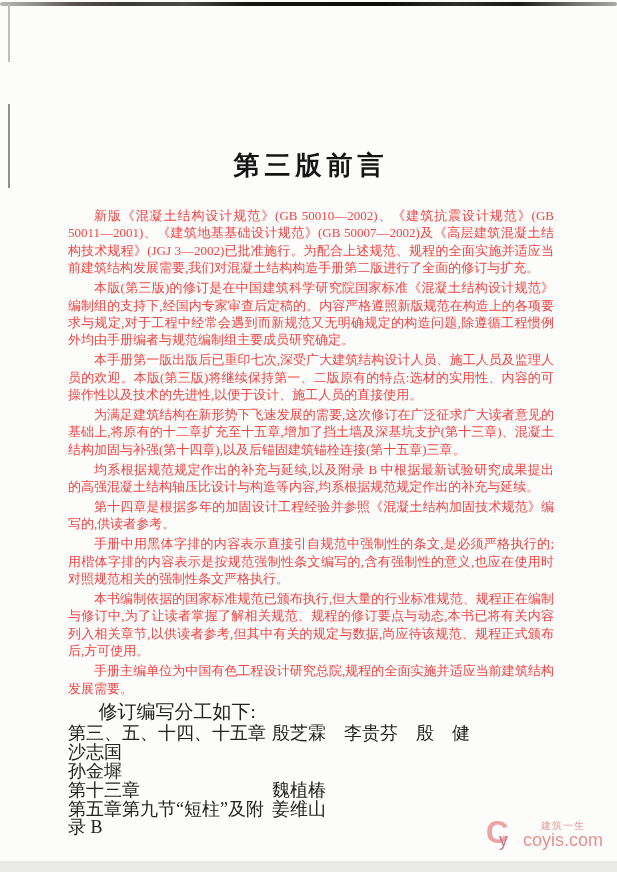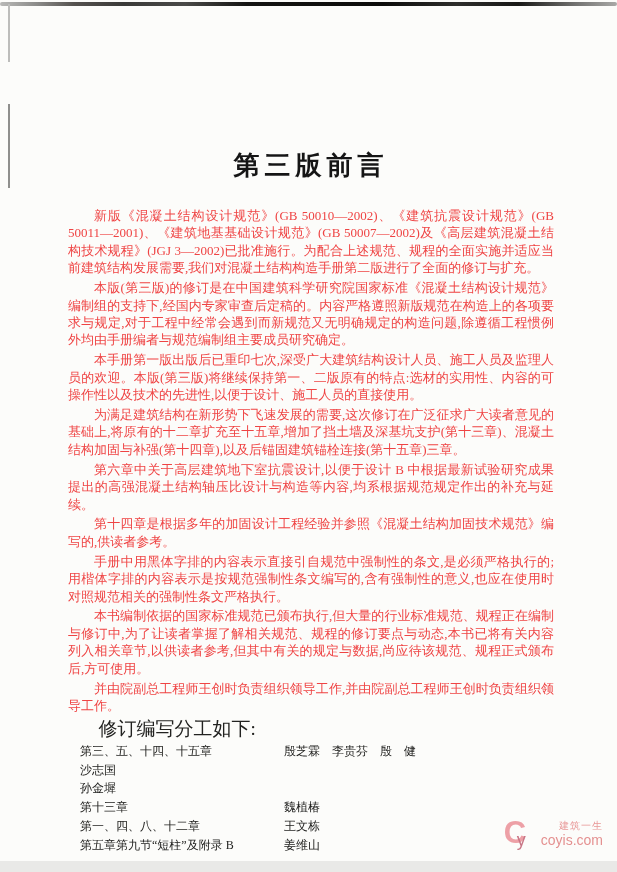--- a/index.html
+++ b/index.html
@@ -43,22 +43,21 @@
     font-size:13px;line-height:17.4px;
     text-align:justify;text-indent:2em;
     color:#ef4444;
   }
   .assign-heading{
     margin:6px 0 4px 0;
     font-size:19px;line-height:17.4px;
     text-indent:1.6em;color:#222220;
   }
   .assign-table{
-    margin-left:12px;
-    font-size:12px;line-height:18.8px;color:#222220;
+    font-size:18px;line-height:18.8px;color:#222220;
   }
   .assign-row{display:flex;}
   .assign-chapters{width:204px;flex:0 0 204px;}
   .assign-names{flex:1;}
   
   .watermark{
     position:absolute;right:14px;bottom:10px;
     display:flex;align-items:center;
     opacity:0.85;
   }
@@ -69,72 +68,68 @@
   .wm-c{
     position:absolute;left:0;top:0;
     font-family:"Liberation Sans","DejaVu Sans",sans-serif;
     font-size:31px;line-height:31px;font-weight:700;color:#eb9198;
   }
   .wm-y{
     position:absolute;left:13px;top:14px;
     font-family:"Liberation Sans","DejaVu Sans",sans-serif;
     font-size:18px;line-height:18px;font-weight:400;color:#c05f72;
   }
-  .wm-text{display:flex;flex-direction:column;align-items:flex-end;}
+  .wm-text{display:flex;flex-direction:column;align-items:center;}
   .wm-brand{
     font-size:10px;line-height:12px;color:#e58787;
     letter-spacing:1px;
   }
   .wm-domain{
     font-family:"Liberation Sans","DejaVu Sans",sans-serif;
-    font-size:14px;line-height:16px;color:#e07e7e;
+    font-size:18px;line-height:16px;color:#e07e7e;
   }
 </style>
 </head>
 <body>
 
 <div class="page">
 
   <div class="scan-top-line"></div>
   <div class="scan-left-line-upper"></div>
   <div class="scan-left-line-lower"></div>
 
   <div class="content">
     <h1 class="doc-title">第三版前言</h1>
 
     <p class="para">新版《混凝土结构设计规范》(GB 50010—2002)、《建筑抗震设计规范》(GB 50011—2001)、《建筑地基基础设计规范》(GB 50007—2002)及《高层建筑混凝土结构技术规程》(JGJ 3—2002)已批准施行。为配合上述规范、规程的全面实施并适应当前建筑结构发展需要,我们对混凝土结构构造手册第二版进行了全面的修订与扩充。</p>
     <p class="para">本版(第三版)的修订是在中国建筑科学研究院国家标准《混凝土结构设计规范》编制组的支持下,经国内专家审查后定稿的。内容严格遵照新版规范在构造上的各项要求与规定,对于工程中经常会遇到而新规范又无明确规定的构造问题,除遵循工程惯例外均由手册编者与规范编制组主要成员研究确定。</p>
     <p class="para">本手册第一版出版后已重印七次,深受广大建筑结构设计人员、施工人员及监理人员的欢迎。本版(第三版)将继续保持第一、二版原有的特点:选材的实用性、内容的可操作性以及技术的先进性,以便于设计、施工人员的直接使用。</p>
     <p class="para">为满足建筑结构在新形势下飞速发展的需要,这次修订在广泛征求广大读者意见的基础上,将原有的十二章扩充至十五章,增加了挡土墙及深基坑支护(第十三章)、混凝土结构加固与补强(第十四章),以及后锚固建筑锚栓连接(第十五章)三章。</p>
-    <p class="para">第六章中关于高层建筑地下室抗震设计,以便于设计 B 中根据最新试验研究成果提出的高强混凝土结构轴压比设计与构造等内容,均系根据规范规定作出的补充与延续。</p>
+    <p class="para">均系根据规范规定作出的补充与延续,以及附录 B 中根据最新试验研究成果提出的高强混凝土结构轴压比设计与构造等内容,均系根据规范规定作出的补充与延续。</p>
     <p class="para">第十四章是根据多年的加固设计工程经验并参照《混凝土结构加固技术规范》编写的,供读者参考。</p>
     <p class="para">手册中用黑体字排的内容表示直接引自规范中强制性的条文,是必须严格执行的;用楷体字排的内容表示是按规范强制性条文编写的,含有强制性的意义,也应在使用时对照规范相关的强制性条文严格执行。</p>
     <p class="para">本书编制依据的国家标准规范已颁布执行,但大量的行业标准规范、规程正在编制与修订中,为了让读者掌握了解相关规范、规程的修订要点与动态,本书已将有关内容列入相关章节,以供读者参考,但其中有关的规定与数据,尚应待该规范、规程正式颁布后,方可使用。</p>
-    <p class="para">并由院副总工程师王创时负责组织领导工作,并由院副总工程师王创时负责组织领导工作。</p>
+    <p class="para">手册主编单位为中国有色工程设计研究总院,规程的全面实施并适应当前建筑结构发展需要。</p>
 
     <p class="assign-heading">修订编写分工如下:</p>
 
     <div class="assign-table">
       <div class="assign-row">
         <span class="assign-chapters">第三、五、十四、十五章</span>
         <span class="assign-names">殷芝霖　李贵芬　殷　健</span>
       </div>
       <div class="assign-row">
         <span class="assign-names">沙志国</span>
       </div>
       <div class="assign-row">
         <span class="assign-names">孙金墀</span>
       </div>
       <div class="assign-row">
         <span class="assign-chapters">第十三章</span>
         <span class="assign-names">魏植椿</span>
-      </div>
-      <div class="assign-row">
-        <span class="assign-chapters">第一、四、八、十二章</span>
-        <span class="assign-names">王文栋</span>
       </div>
       <div class="assign-row">
         <span class="assign-chapters">第五章第九节“短柱”及附录 B</span>
         <span class="assign-names">姜维山</span>
       </div>
     </div>
   </div>
 
   <div class="watermark">
     <span class="wm-logo">

